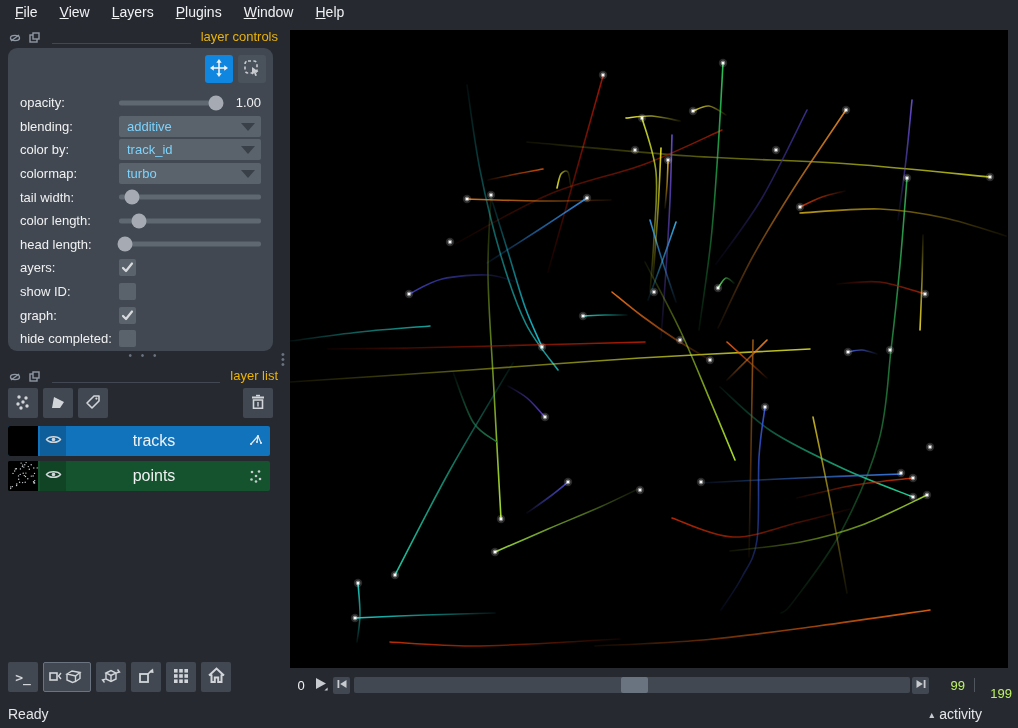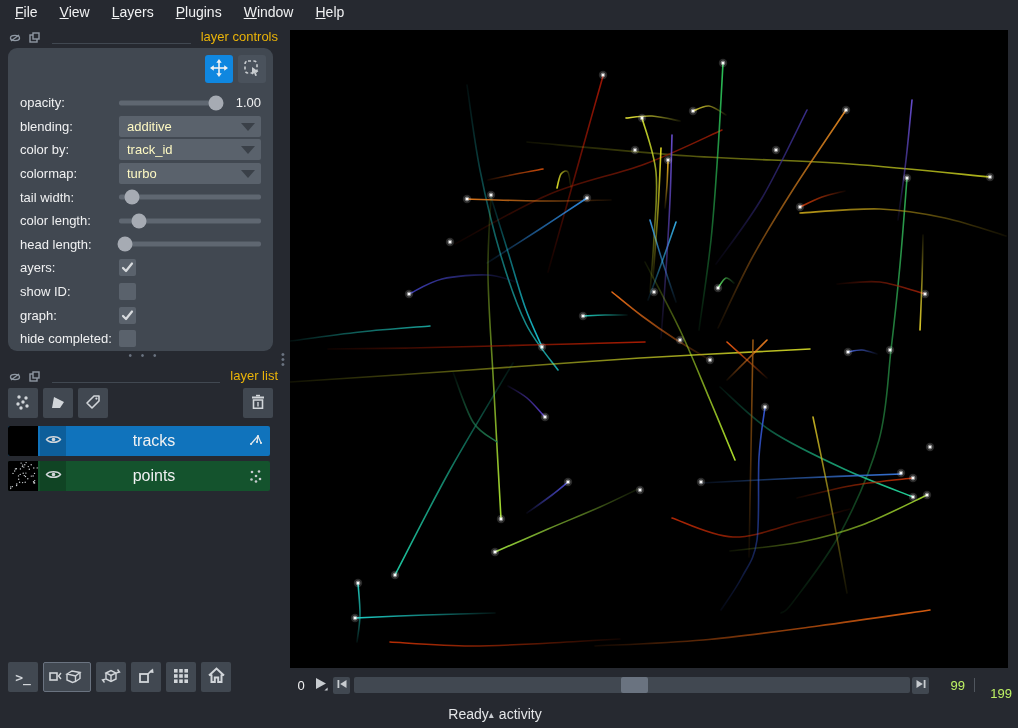--- a/index.html
+++ b/index.html
@@ -18,21 +18,21 @@
   .mode-row{display:flex;justify-content:flex-end;gap:5px;padding:0 7px 8px 0;}
   .mode-btn{width:28px;height:28px;border-radius:3px;background:#4a525c;display:flex;align-items:center;justify-content:center;}
   .mode-btn.active{background:#0f87e0;}
   .ctl-row{display:flex;align-items:center;height:23.6px;padding:0 12px;}
   .ctl-label{width:99px;flex:none;color:#f0f1f2;}
   .ctl-field{flex:1;display:flex;align-items:center;position:relative;height:100%;}
   .slider{position:relative;flex:1;height:100%;}
   .groove{position:absolute;left:0;right:0;top:50%;height:5px;transform:translateY(-50%);background:#5f6771;border-radius:2px;}
   .handle{position:absolute;top:50%;width:15px;height:15px;border-radius:50%;background:#a6abb3;transform:translate(-50%,-50%);}
   .slider-val{width:34px;text-align:right;flex:none;margin-left:6px;}
-  .combo{flex:1;height:21px;background:#5a626c;border-radius:2px;display:flex;align-items:center;padding-left:8px;position:relative;color:#fef9c3;}
+  .combo{flex:1;height:21px;background:#5a626c;border-radius:2px;display:flex;align-items:center;padding-left:8px;position:relative;color:#7dd3fc;}
   .combo-arrow{position:absolute;right:6px;top:7px;width:0;height:0;border-left:7px solid transparent;border-right:7px solid transparent;border-top:8px solid #3a4048;}
   .checkbox{width:17px;height:17px;background:#5a626c;border-radius:2px;display:flex;align-items:center;justify-content:center;}
   .checkbox svg{visibility:hidden;}
   .checkbox.checked svg{visibility:visible;}
   .resize-dots{height:12px;text-align:center;color:#6a7380;font-size:10px;letter-spacing:3px;line-height:10px;}
   .llbuttons{display:flex;margin:5px 8px 0 8px;width:265px;}
   .llbtn{width:30px;height:30px;border-radius:2px;background:#414851;margin-right:5px;display:flex;align-items:center;justify-content:center;}
   .llbtn.trash{margin-left:auto;margin-right:0;}
   #layers{margin:8px 8px 0 8px;width:262px;display:flex;flex-direction:column;gap:5px;}
   .layer-row{display:flex;align-items:center;height:30px;border-radius:2px;background:#14532d;overflow:hidden;}
@@ -53,21 +53,21 @@
   .axis{width:22px;text-align:center;flex:none;}
   .tbtn{border:0;padding:0;width:17px;height:17px;margin-right:4px;background:transparent;display:flex;align-items:center;justify-content:center;}
   .tbtn.stepb{background:#414851;border-radius:2px;}
   .track{position:relative;flex:1;height:16px;background:#414851;border-radius:2px;margin-right:2px;}
   .thumb{position:absolute;top:0;height:16px;width:27px;background:#6a7380;border-radius:2px;}
   .tbtn.stepf{background:#414851;border-radius:2px;margin:0 6px 0 0;}
   .frame{width:30px;text-align:right;color:#bef264;}
   .fdiv{width:1px;height:14px;background:#50565e;margin:0 7px 0 9px;}
   .timeline .frame:last-child{margin-right:6px;margin-top:16px;}
   
-  .statusbar{position:absolute;left:0;top:700px;width:100%;height:28px;display:flex;align-items:center;justify-content:center;box-sizing:border-box;padding:0 36px 0 8px;font-size:14px;color:#e4e6e8;}
+  .statusbar{position:absolute;left:0;top:700px;width:100%;height:28px;display:flex;align-items:center;justify-content:space-between;box-sizing:border-box;padding:0 36px 0 8px;font-size:14px;color:#e4e6e8;}
   .activity{display:flex;align-items:center;gap:5px;}
   .caret{font-size:10px;color:#c8ccd0;}
 </style>
 </head>
 <body>
 
 <div id="app">
 
   <div class="menubar">
       <div class="menu-item"><u>F</u>ile</div>

